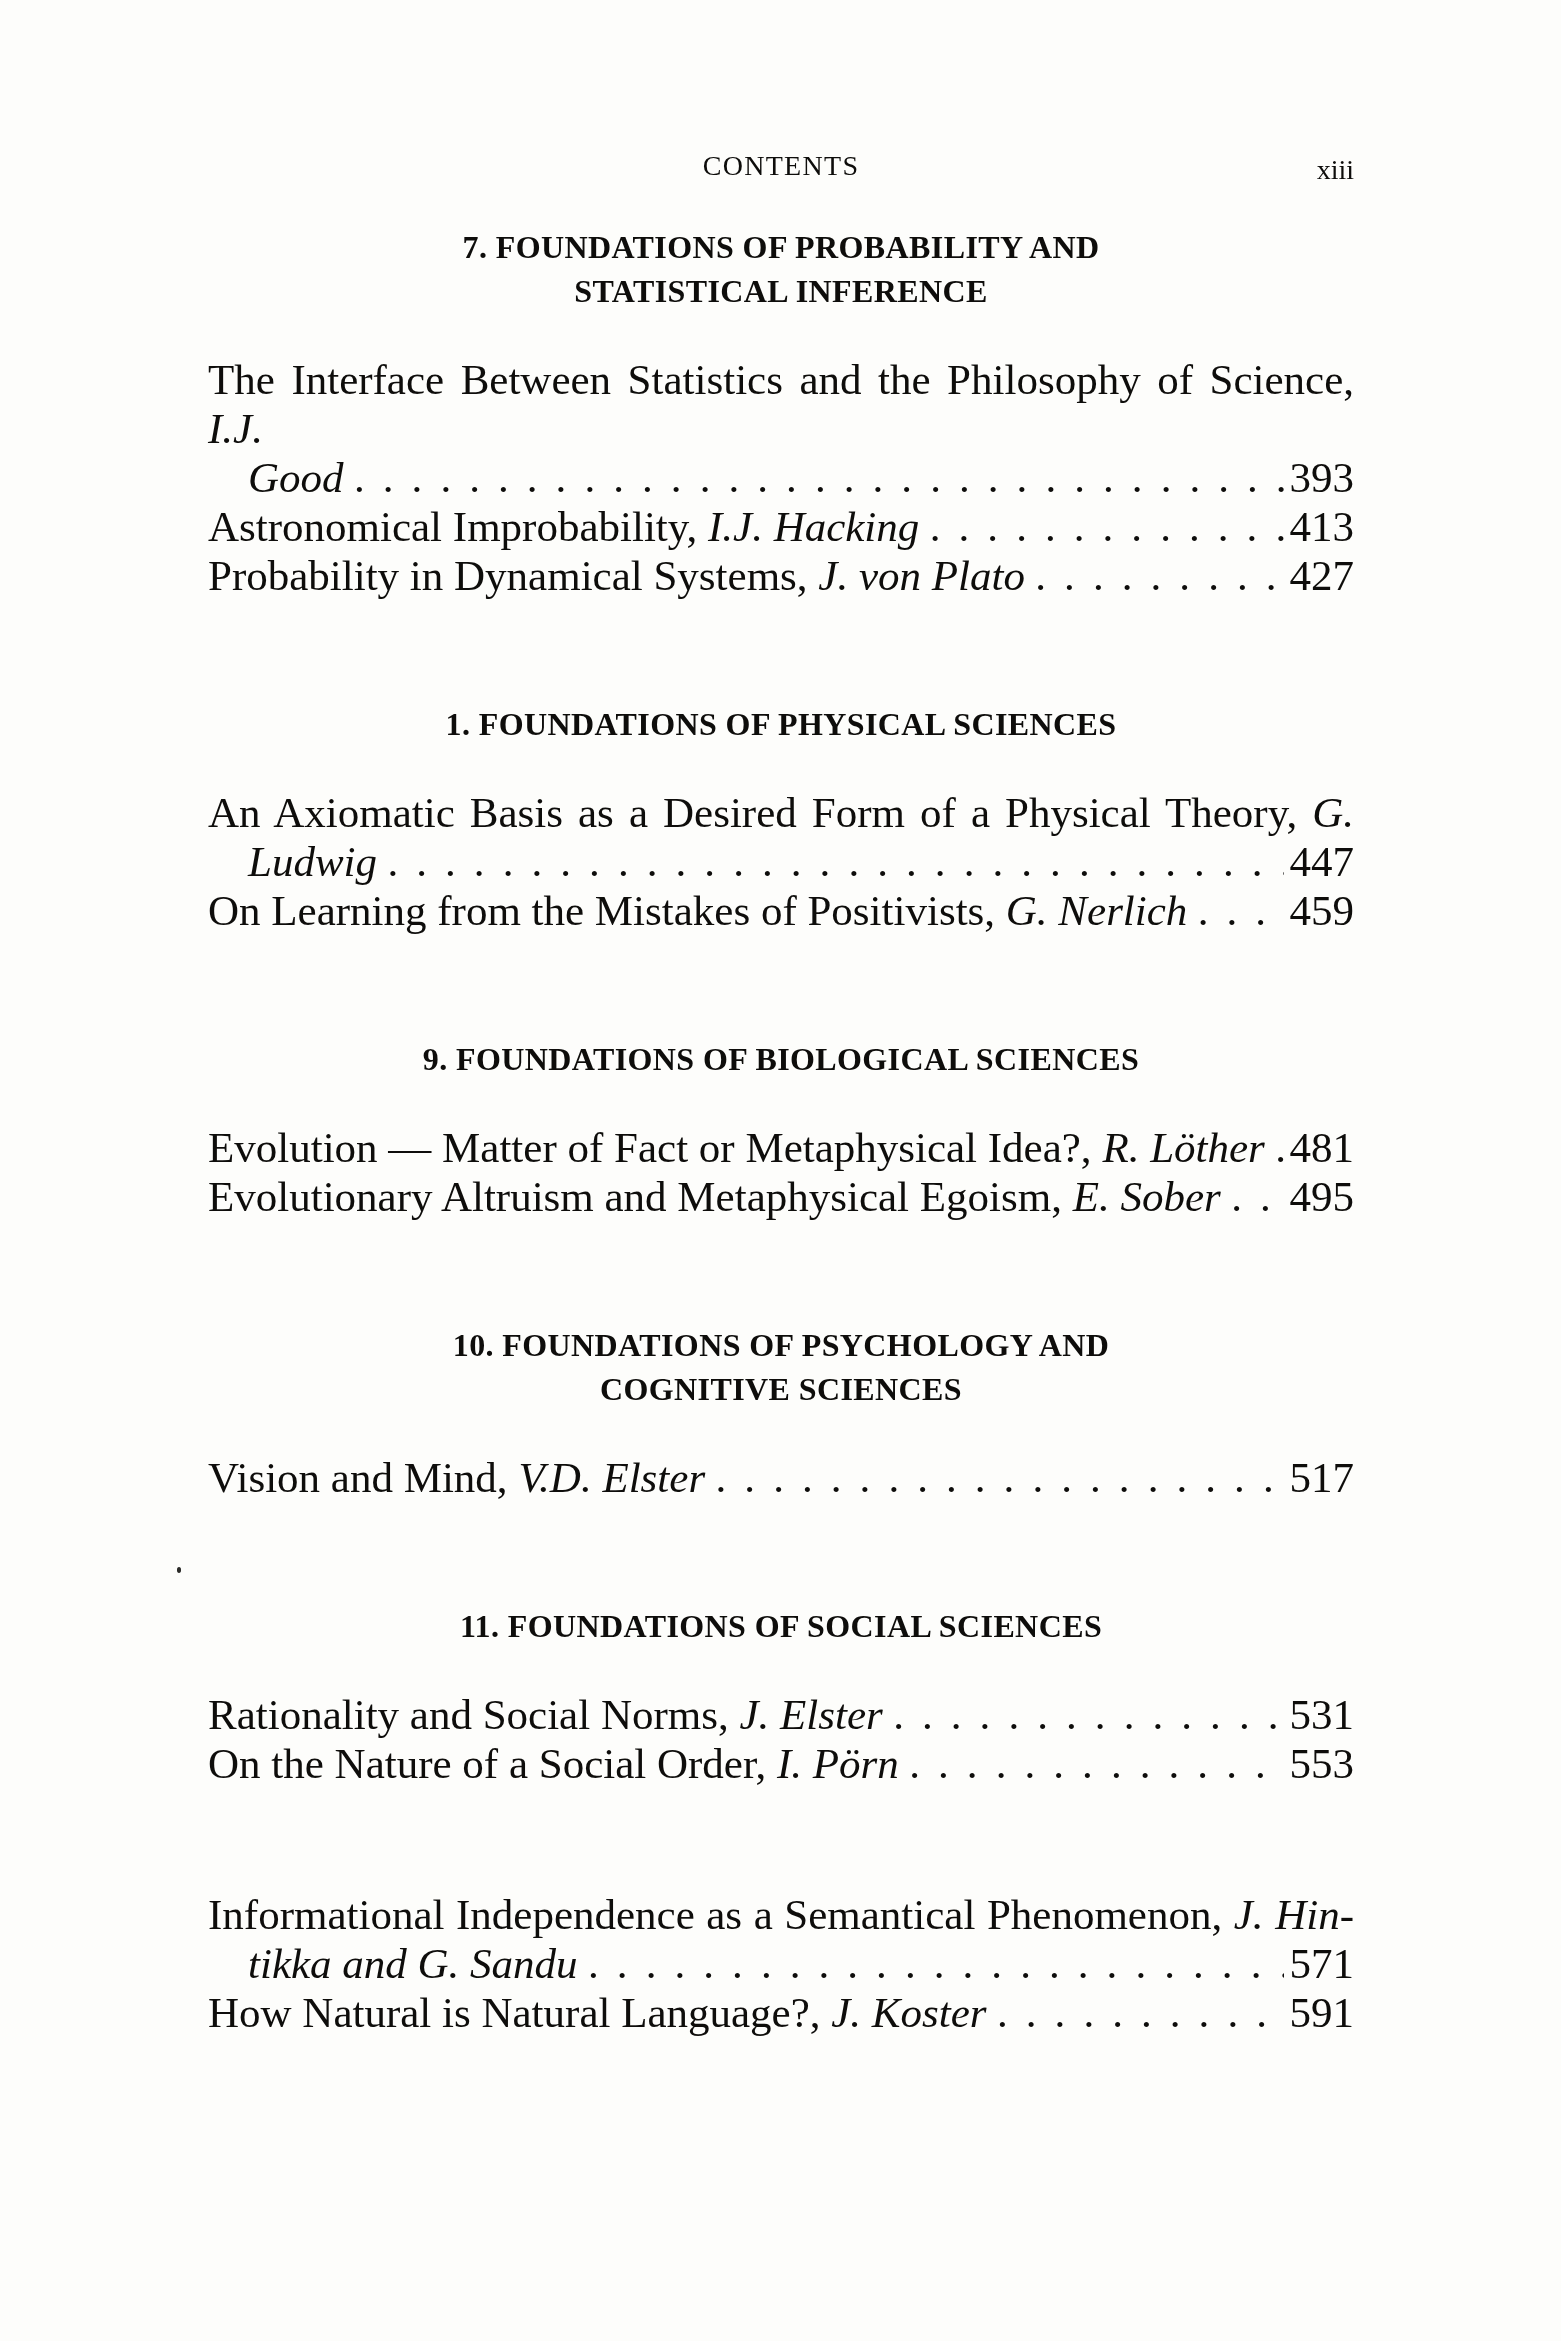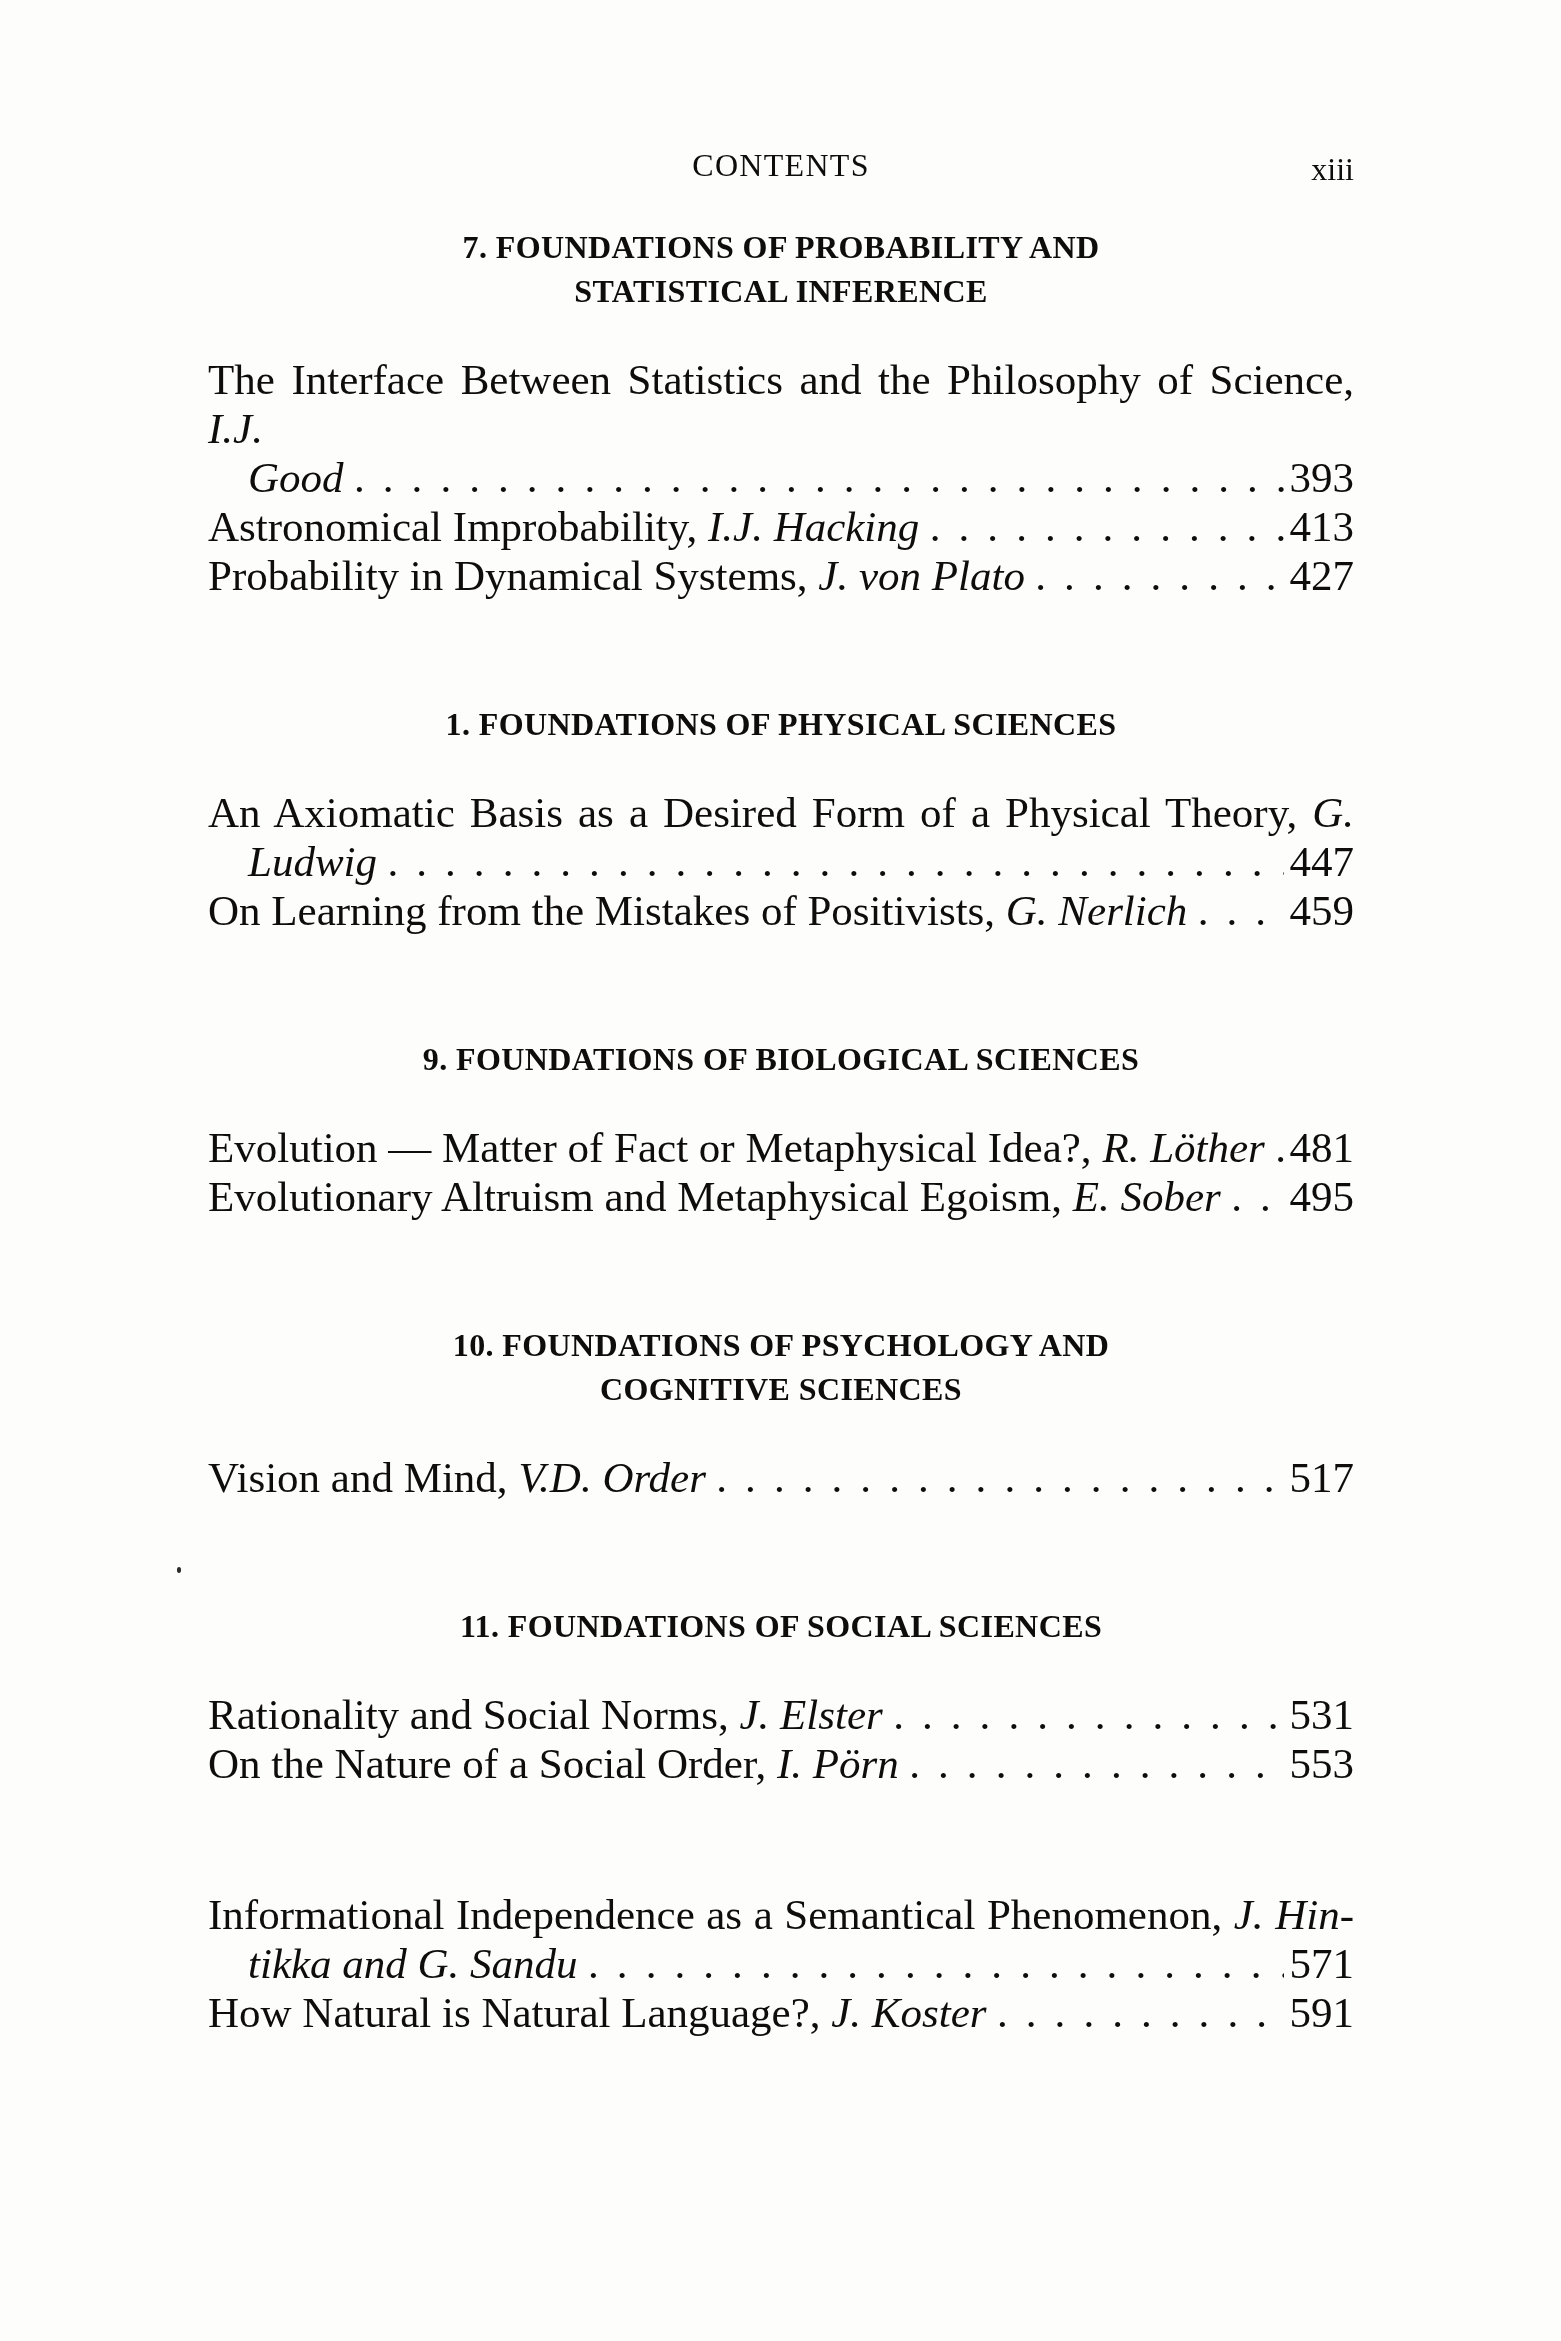--- a/index.html
+++ b/index.html
@@ -14,21 +14,21 @@
   .page {
     position: relative;
     width: 1562px;
     height: 2342px;
     padding: 148px 208px 0 208px;
   }
   
   .running-row {
     position: relative;
     height: 35px;
-    font-size: 32px;
+    font-size: 28px;
     line-height: 35px;
   }
   .running-head {
     position: absolute;
     left: 0;
     width: 100%;
     text-align: center;
     letter-spacing: 1.3px;
   }
   .folio {
@@ -174,21 +174,21 @@
         </div>
       </section>
       <section class="toc-section">
         <h2 class="section-heading">
           <div>10. FOUNDATIONS OF PSYCHOLOGY AND</div>
           <div>COGNITIVE SCIENCES</div>
         </h2>
         <div class="entries">
           <div class="entry">
             <div class="line leader-line">
-              <span class="txt"><span>Vision and Mind, </span><i>V.D. Order</i></span>
+              <span class="txt"><span>Vision and Mind, </span><i>V.D. Elster</i></span>
               <span class="dots">......................................................................</span>
               <span class="pg">517</span>
             </div>
           </div>
         </div>
       </section>
       <section class="toc-section">
         <h2 class="section-heading">
           <div>11. FOUNDATIONS OF SOCIAL SCIENCES</div>
         </h2>

